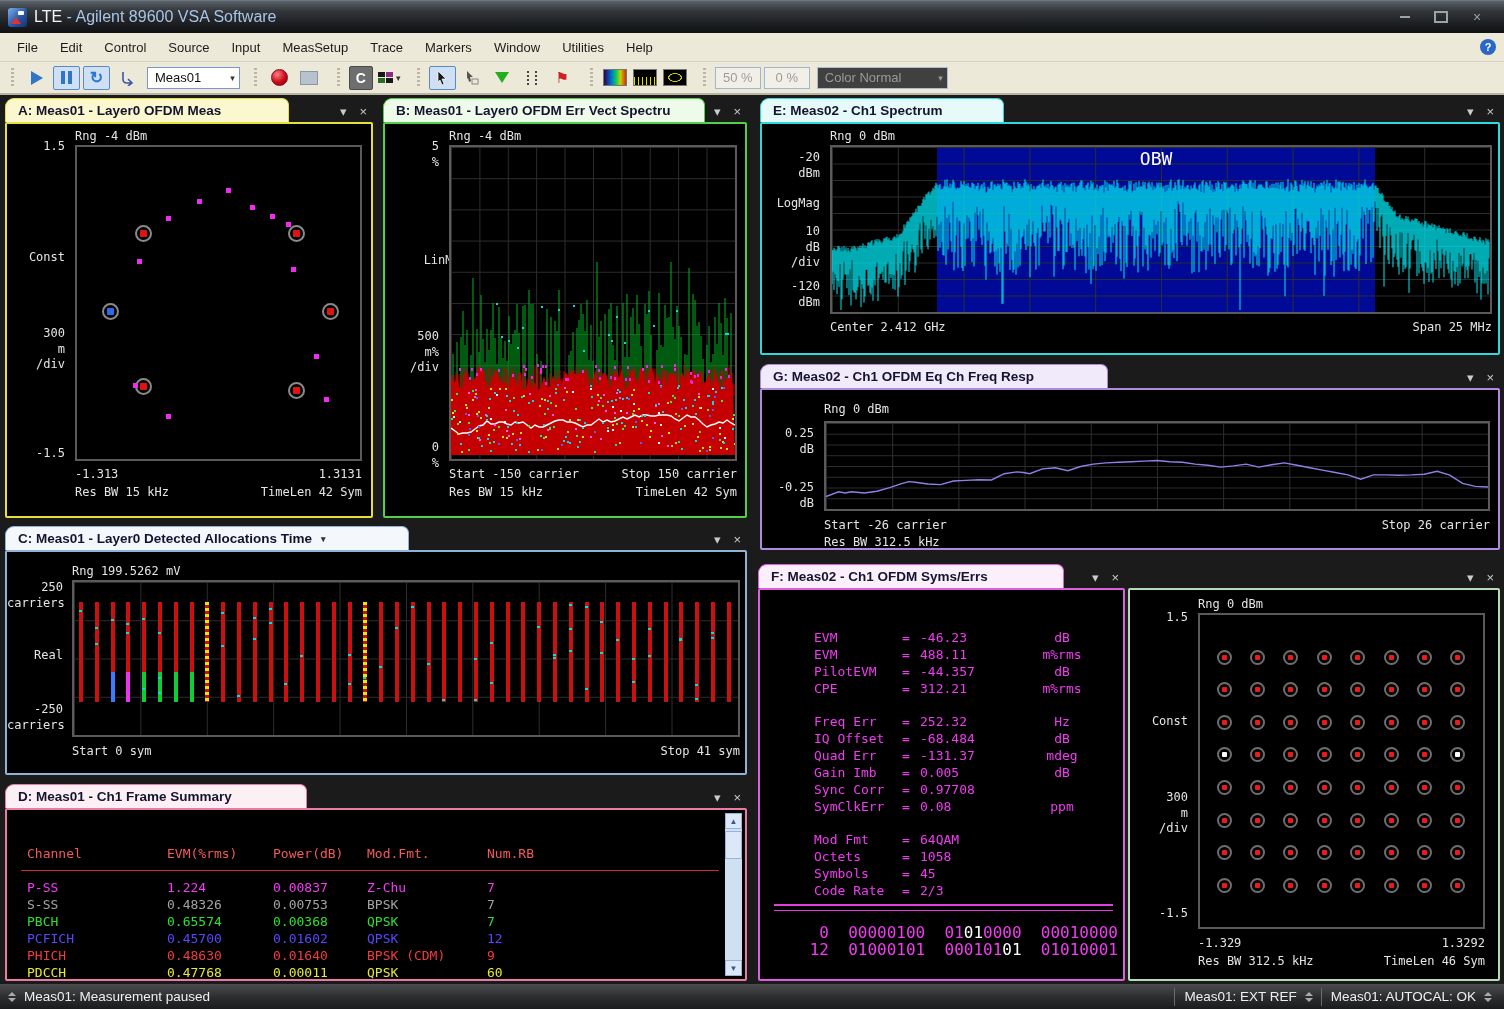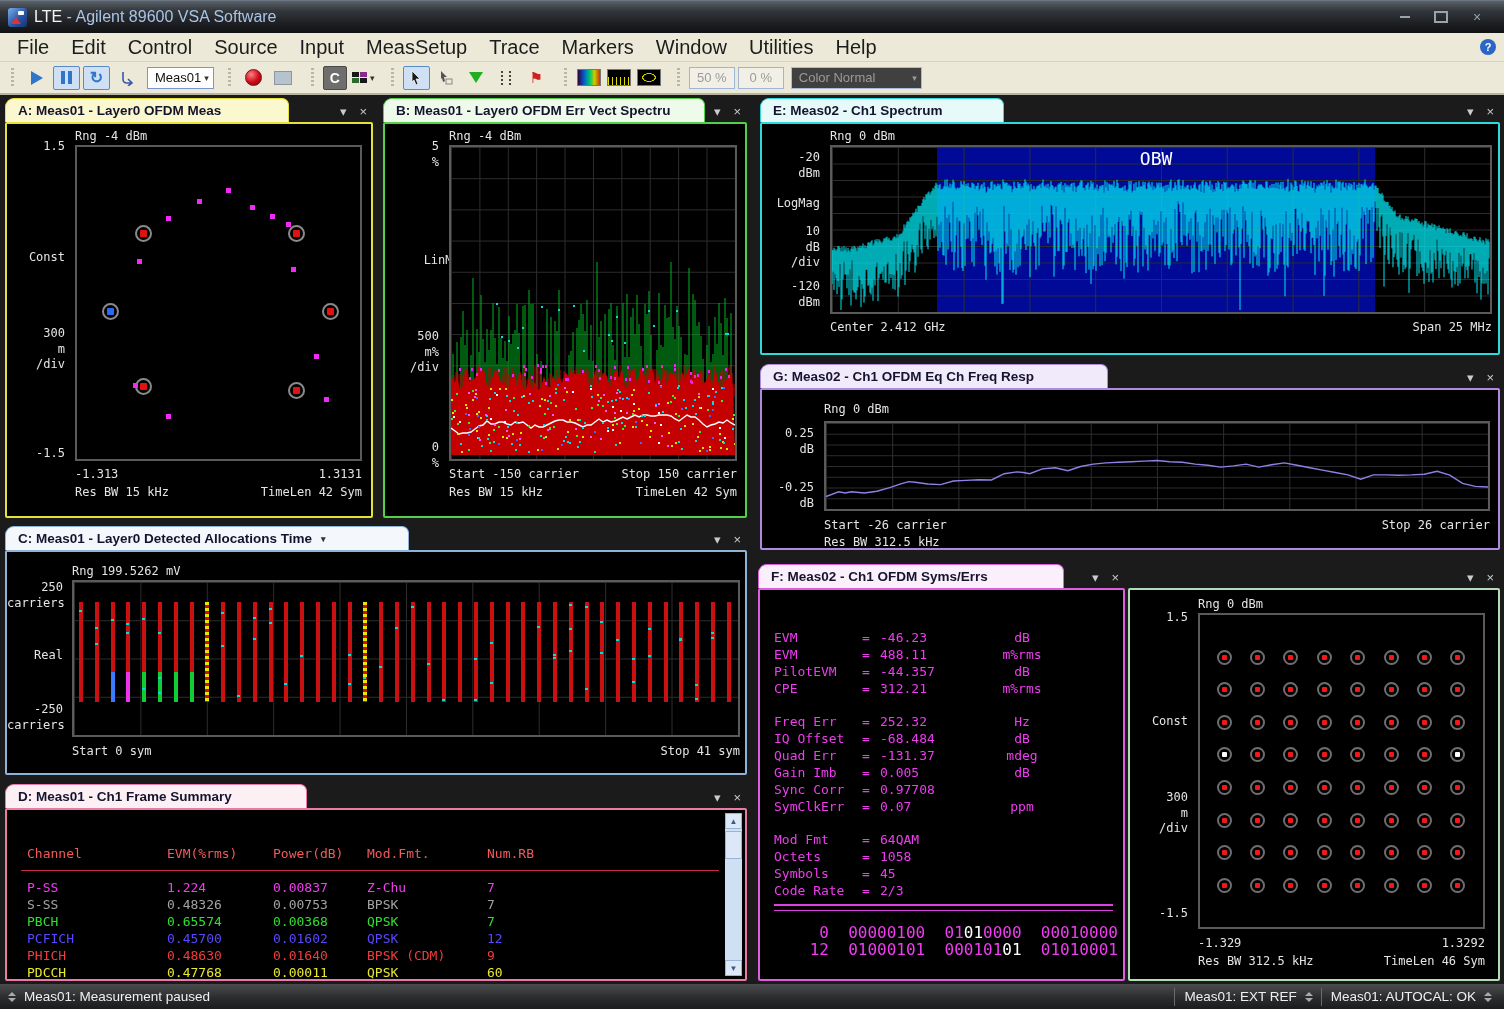--- a/index.html
+++ b/index.html
@@ -19,21 +19,21 @@
   .tb-title{font-size:16px;color:#a9c4e6;}
   .tb-title b{color:#f2f4f6;font-weight:normal;}
   .wbtns{margin-left:auto;display:flex;gap:10px;padding-right:14px;}
   .wbtn{width:26px;height:18px;display:flex;align-items:center;justify-content:center;color:#9aa2aa;font-size:14px;}
   .wbtn .bar{width:10px;height:2px;background:#9aa2aa;}
   .wbtn .box{width:10px;height:8px;border:2px solid #9aa2aa;}
 
   
   .menubar{position:absolute;left:0;top:33px;width:100%;height:29px;background:#ece9d8;
     border-bottom:1px solid #d6d2c2;display:flex;align-items:center;box-sizing:border-box;padding-left:6px;}
-  .menu-item{font-size:20px;color:#1c1c1c;padding:3px 11px;}
+  .menu-item{font-size:13px;color:#1c1c1c;padding:3px 11px;}
   .help-badge{margin-left:auto;margin-right:8px;width:16px;height:16px;border-radius:50%;
     background:#2a66c8;color:#fff;font-size:11px;font-weight:bold;display:flex;align-items:center;justify-content:center;}
 
   
   .toolbar{position:absolute;left:0;top:62px;width:100%;height:33px;background:#ece9d8;
     border-bottom:2px solid #b8b4a2;display:flex;align-items:center;box-sizing:border-box;padding-left:4px;}
   .tgroup{display:flex;align-items:center;gap:3px;padding:0 7px;height:28px;}
   .tgroup:before{content:"";width:3px;height:20px;margin-right:6px;
     background:repeating-linear-gradient(#bab6a6 0 2px,transparent 2px 4px);}
   .tbtn{width:27px;height:24px;border:1px solid transparent;background:transparent;
@@ -51,21 +51,21 @@
   .i-layout i{display:block;}
   .i-tri{width:0;height:0;border-top:11px solid #1faf1f;border-left:7px solid transparent;border-right:7px solid transparent;}
   .i-band{width:6px;height:14px;border-left:2px dotted #444;border-right:2px dotted #444;}
   .i-flag{color:#c22;font-size:15px;line-height:1;}
   .i-disp{width:22px;height:15px;border:1px solid #777;background:#000;}
   .i-disp.d1{background:linear-gradient(90deg,#304,#06c 30%,#0c6 55%,#cc0 75%,#c30);}
   .i-disp.d2{background:#000 repeating-linear-gradient(90deg,#dd0 0 1px,transparent 1px 4px);background-size:100% 55%;background-position:0 100%;background-repeat:no-repeat;}
   .i-disp.d3{background:#000 radial-gradient(ellipse 10px 6px at 50% 50%,transparent 55%,#cc0 58% 70%,transparent 73%);}
   .dd{font-size:9px;color:#333;margin-left:3px;}
   .tselect{height:20px;background:#fff;border:1px solid #7a96cf;display:flex;align-items:center;
-    font-size:13px;color:#111;padding:0 4px 0 7px;margin-left:4px;}
+    font-size:13px;color:#111;padding:0 4px 0 7px;margin-left:4px;gap:26px;}
   .tselect.disabled{background:#404040;color:#9a9a9a;border-color:#a8bcd6;}
   .tselect.disabled .dd{color:#9a9a9a;}
   .tfield{width:44px;height:20px;line-height:20px;text-align:center;background:#f2f0e6;
     border:1px solid #9cb6d4;color:#9a9a9a;font-size:13px;}
   .i-single{display:block;}
 
   
   .workspace{position:absolute;left:0;top:95px;width:1504px;height:889px;background:#1b1b1b;}
   .panel{position:absolute;}
   .phead{position:relative;height:25px;}
@@ -109,21 +109,21 @@
   .drow{height:17px;font-family:"DejaVu Sans Mono",monospace;font-size:13px;}
   .sbar{position:absolute;right:3px;top:3px;bottom:3px;width:17px;background:#cfe0f3;}
   .sbtn{height:16px;background:#dcE8f8;background:#dce8f8;border:1px solid #9ab4d8;color:#3c5a88;
     font-size:8px;display:flex;align-items:center;justify-content:center;box-sizing:border-box;}
   .sbtn.bottom{position:absolute;bottom:0;left:0;right:0;}
   .sthumb{position:absolute;left:0;right:0;top:18px;height:28px;background:#dce8f8;border:1px solid #9ab4d8;box-sizing:border-box;}
 
   
   #panel-f .pbody{padding:40px 0 0 14px;}
   .frow{display:grid;grid-template-columns:88px 18px 98px 88px;height:17px;
-    color:#f03cf0;font-family:"DejaVu Sans Mono",monospace;font-size:13px;}
+    color:#f03cf0;font-family:"DejaVu Sans Mono",monospace;font-size:13px;margin-left:40px;}
   .frow .funit{text-align:center;}
   .fgroup{margin-bottom:16px;}
   .f-sep{height:4px;border-top:2px solid #e040e0;border-bottom:1px solid #e040e0;margin:2px 10px 12px 0;}
   .fbits-line{white-space:pre;color:#f03cf0;font-family:"DejaVu Sans Mono",monospace;font-size:16px;height:17px;margin-left:26px;}
   .fbits-line .hi{color:#fff;}
 
   
   #e-band{position:absolute;top:0;bottom:0;background:#000a96;}
   #e-obw{position:absolute;top:1px;transform:translateX(-50%);color:#fff;font-size:18px;
     font-family:"DejaVu Sans Mono",monospace;}
@@ -1026,21 +1026,21 @@
           </div>
           <div class="frow">
             <span>Sync Corr</span>
             <span>=</span>
             <span>0.97708</span>
             <span class="funit"></span>
           </div>
           <div class="frow">
             <span>SymClkErr</span>
             <span>=</span>
-            <span>0.07</span>
+            <span>0.08</span>
             <span class="funit">ppm</span>
           </div>
         </div>
       <div class="fgroup" id="f-g3" style="margin-bottom:4px;">
           <div class="frow">
             <span>Mod Fmt</span>
             <span>=</span>
             <span>64QAM</span>
             <span class="funit"></span>
           </div>

